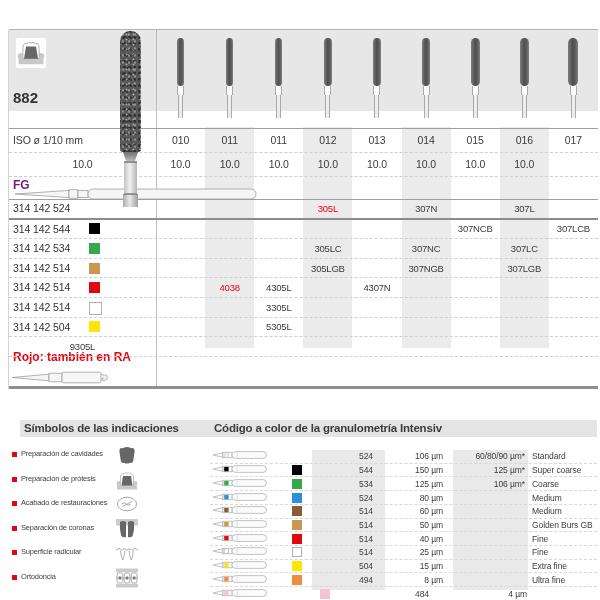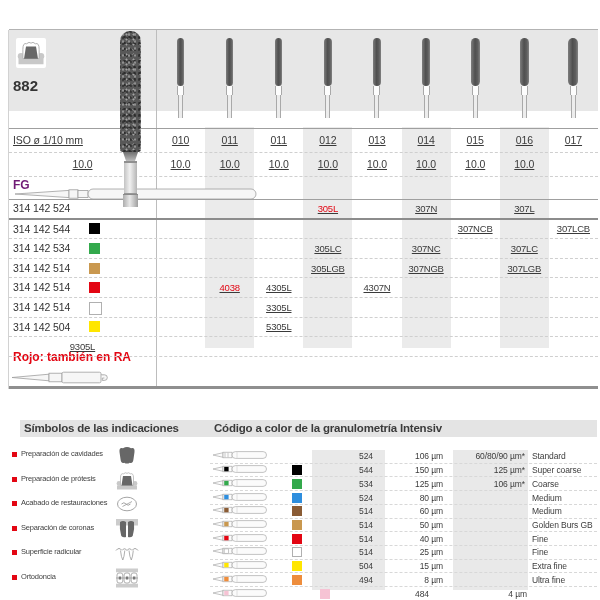--- a/index.html
+++ b/index.html
@@ -7,27 +7,27 @@
     width:600px;height:600px;position:relative;background:#ffffff;overflow:hidden;
     font-family:"Liberation Sans", sans-serif;color:#3a3a3a;
     -webkit-font-smoothing:antialiased;letter-spacing:-0.1px;
   }
   .abs{position:absolute;}
   
   #top-table{left:8px;top:30px;width:589px;height:359px;border-left:1px solid #d2d2d2;}
   #photo-band{left:0;top:0;width:589px;height:81px;background:#e7e7e7;}
   #top-border{left:0;top:-1px;width:589px;height:1px;background:#b3b3b3;}
   #icon-box{left:7px;top:8px;width:30px;height:30px;background:#ffffff;border-radius:2px;}
-  #figure-number{left:4px;top:47px;font-size:15px;font-weight:bold;color:#343434;letter-spacing:0;}
+  #figure-number{left:4px;top:59px;font-size:15px;font-weight:bold;color:#343434;letter-spacing:0;}
   .colband{top:97px;height:221px;width:49px;background:#ebebeb;}
   #vline{left:147px;top:0;width:1px;height:356px;background:#bdbdbd;}
   .hline{left:0;width:589px;height:0;}
   .solid{border-top:1px solid #9f9f9f;}
   .soft-dash{border-top:1px dashed #cfcfcf;}
-  .grid-row{display:grid;grid-template-columns:147px repeat(9,1fr);width:589px;align-items:center;text-decoration:underline;}
+  .grid-row{display:grid;grid-template-columns:147px repeat(9,1fr);width:589px;align-items:center;}
   #iso-row{left:0;top:98px;height:24px;}
   #l-row{left:0;top:122px;height:24px;}
   .rowlabel{font-size:10.5px;padding-left:4px;color:#3a3a3a;}
   .sizecell{font-size:10.5px;text-align:center;}
   #fg-label{left:4px;top:148px;font-size:12px;font-weight:bold;color:#701a75;letter-spacing:0;}
   #fg-svg{left:4px;top:156px;z-index:2;}
   
   .sbur{position:absolute;top:8px;display:flex;flex-direction:column;align-items:center;z-index:1;}
   .sbur .head{height:48px;border-radius:8px;background:linear-gradient(90deg,#7d7d7d 0%,#4f4f4f 45%,#5e5e5e 75%,#828282 100%);}
   .sbur .neck{width:5px;height:9px;background:#fdfdfd;border-left:1px solid #a9a9a9;border-right:1px solid #a9a9a9;}

